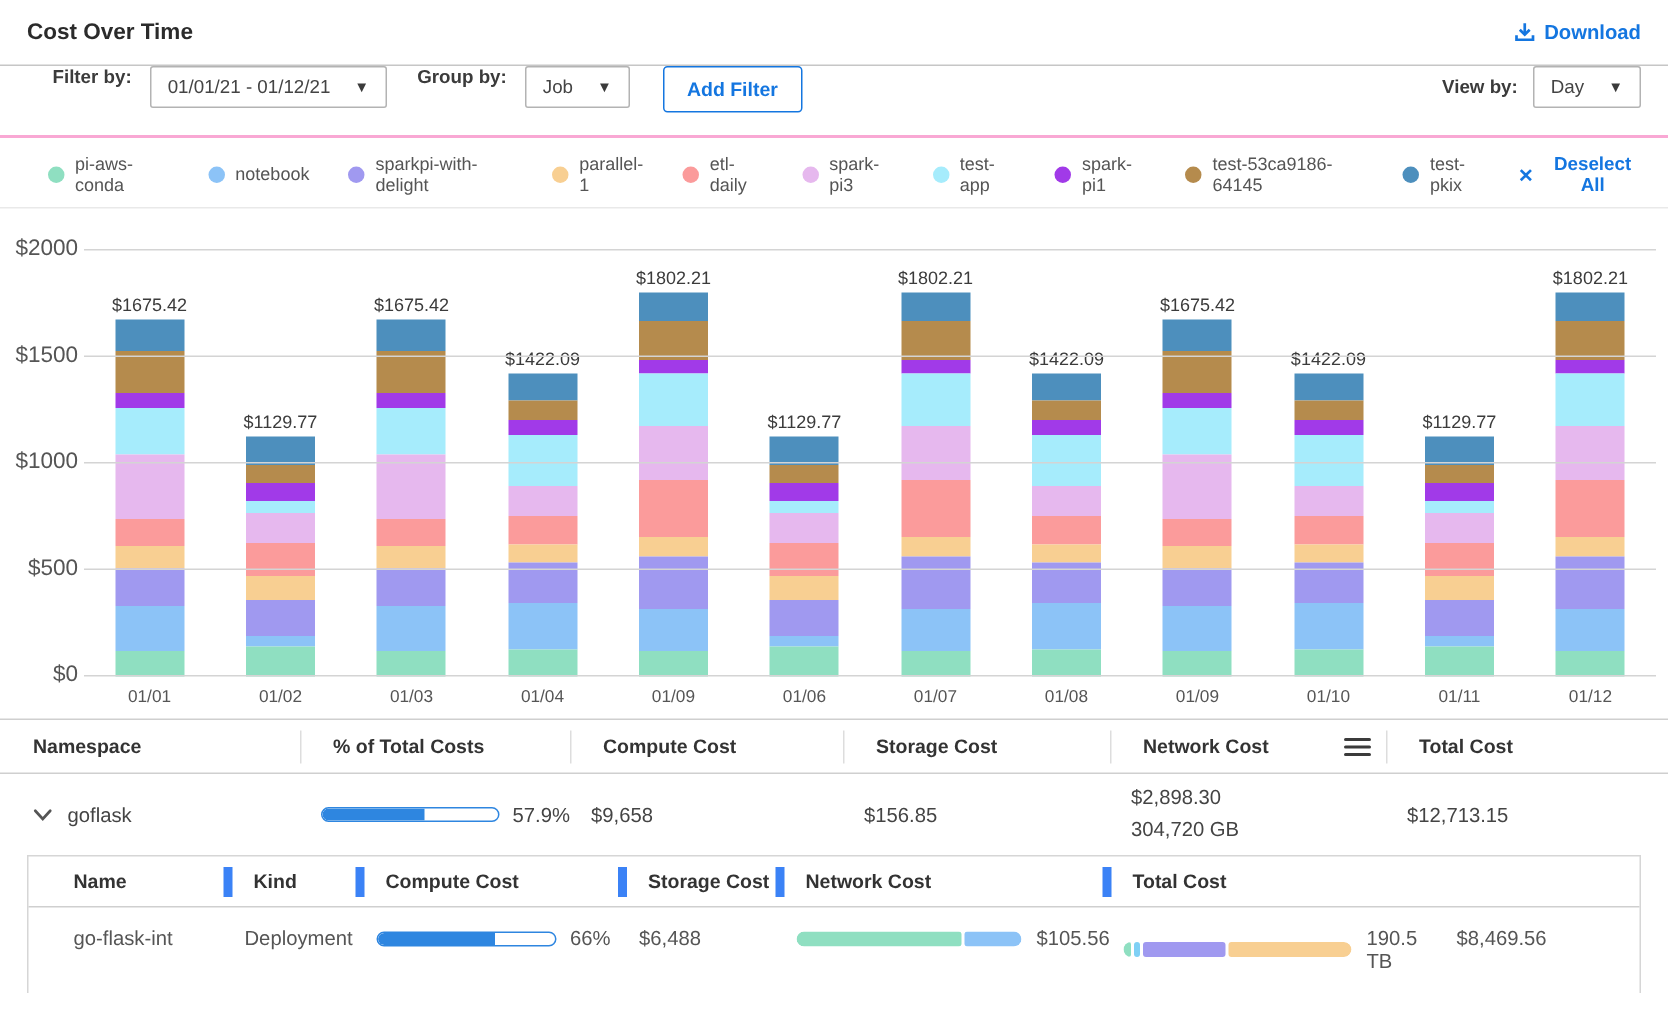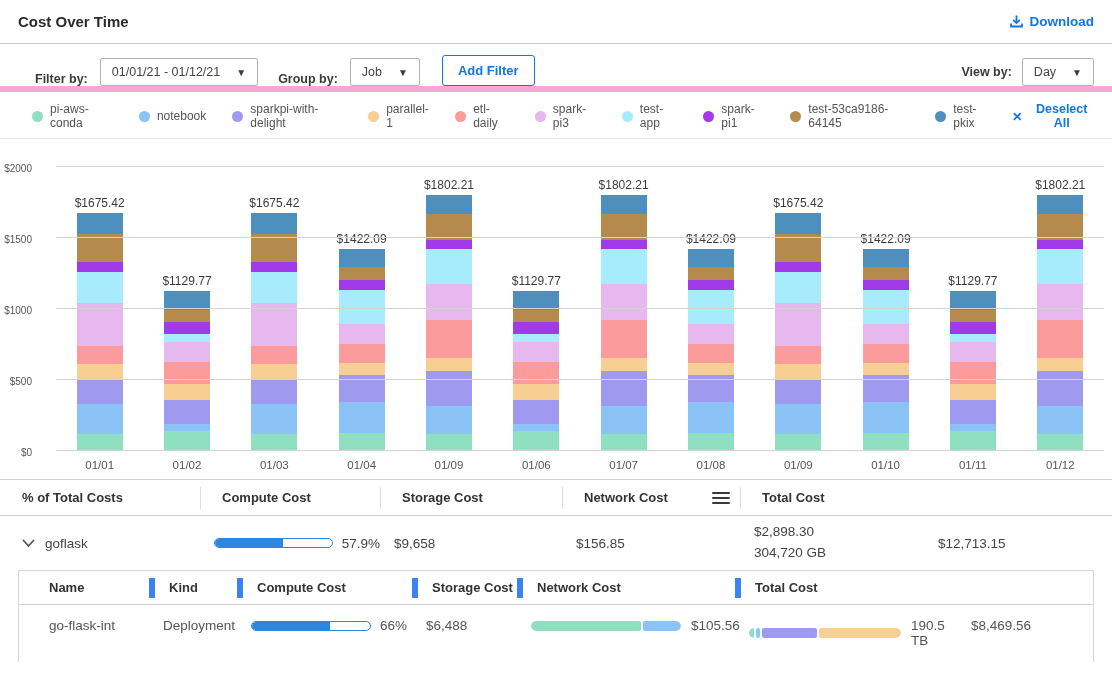--- a/index.html
+++ b/index.html
@@ -7,43 +7,43 @@
     font-family:"Liberation Sans", sans-serif; color:#333; }
 
   
   .app-header { height:44px; display:flex; align-items:center; justify-content:space-between;
     padding:0 18px; border-bottom:1px solid #c6c6c6; }
   .app-title { font-size:15px; font-weight:bold; color:#2b2b2b; }
   .download-btn { display:flex; align-items:center; gap:6px; color:#1476e0; font-weight:bold;
     font-size:13.5px; background:none; border:none; cursor:pointer; font-family:inherit; }
 
   
-  .toolbar { height:48px; display:flex; align-items:flex-end; padding:0 18px 0 35px;
-    border-bottom:6px solid #f9a8d4; gap:12px; }
+  .toolbar { height:48px; display:flex; align-items:flex-start; padding:0 18px 0 35px;
+    border-bottom:2px solid #f9a8d4; gap:12px; }
   .tb-label { font-size:12.5px; font-weight:bold; color:#3b3b3b; white-space:nowrap; }
   .selectbox { display:flex; align-items:center; gap:16px; border:1px solid #b3b3b3;
     background:#fff; padding:6px 11px; font-size:12.5px; color:#444; cursor:pointer;
     font-family:inherit; border-radius:2px; white-space:nowrap; }
   .chev { font-size:10px; color:#3b3b3b; }
   .add-filter-btn { margin-left:10px; border:1.5px solid #1476e0; color:#1476e0; font-weight:bold;
     background:#fff; font-size:13px; padding:7px 15px; border-radius:3px; cursor:pointer; font-family:inherit; }
   .tb-right { margin-left:auto; display:flex; align-items:center; gap:10px; }
 
   
   .legend-row { display:flex; align-items:center; padding:10px 18px 8px 32px; border-bottom:1px solid #e9e9e9; }
   .legend-items { display:flex; align-items:center; gap:26px; flex-wrap:nowrap; }
   .legend-item { display:flex; align-items:center; gap:7px; font-size:12px; color:#555; cursor:pointer; }
   .legend-dot { width:11px; height:11px; border-radius:50%; flex:0 0 auto; }
   .deselect-btn { display:flex; align-items:center; gap:7px; margin-left:20px; color:#1476e0;
     font-weight:bold; font-size:12.5px; background:none; border:none; cursor:pointer; font-family:inherit; }
 
   
   .chart-body { display:flex; padding:28px 8px 0 8px; }
   .y-axis { width:48px; position:relative; height:284px; flex:0 0 auto; }
-  .ytick { position:absolute; right:24px; font-size:10px; color:#555; white-space:nowrap; }
+  .ytick { position:absolute; right:4px; font-size:15px; color:#555; white-space:nowrap; }
   .plot-col { flex:1; }
   .plot { position:relative; height:284px; }
   .gridline { position:absolute; left:0; right:0; height:1px; background:#d4d4d4; }
   .bars { position:absolute; left:0; right:0; top:0; bottom:0; display:flex;
     justify-content:space-around; align-items:flex-end; }
   .bar-wrap { width:46px; display:flex; flex-direction:column; align-items:center; justify-content:flex-end; }
   .bar-total { font-size:12px; color:#3b3b3b; margin-bottom:3px; white-space:nowrap; }
   .bar-stack { width:46px; display:flex; flex-direction:column; }
   .x-axis { display:flex; justify-content:space-around; padding-top:8px; }
   .xtick { width:46px; text-align:center; font-size:11.5px; color:#555; }
@@ -382,20 +382,23 @@
         <div class="xtick">01/10</div>
         <div class="xtick">01/11</div>
         <div class="xtick">01/12</div>
       </div>
   </div>
 </div>
 
 <div class="main-table">
   <div class="mt-grid mt-head">
     <div class="hcell">
+        <span>Namespace</span>
+      </div>
+    <div class="hcell">
         <span>% of Total Costs</span>
       </div>
     <div class="hcell">
         <span>Compute Cost</span>
       </div>
     <div class="hcell">
         <span>Storage Cost</span>
       </div>
     <div class="hcell">
       <span>Network  Cost</span>

